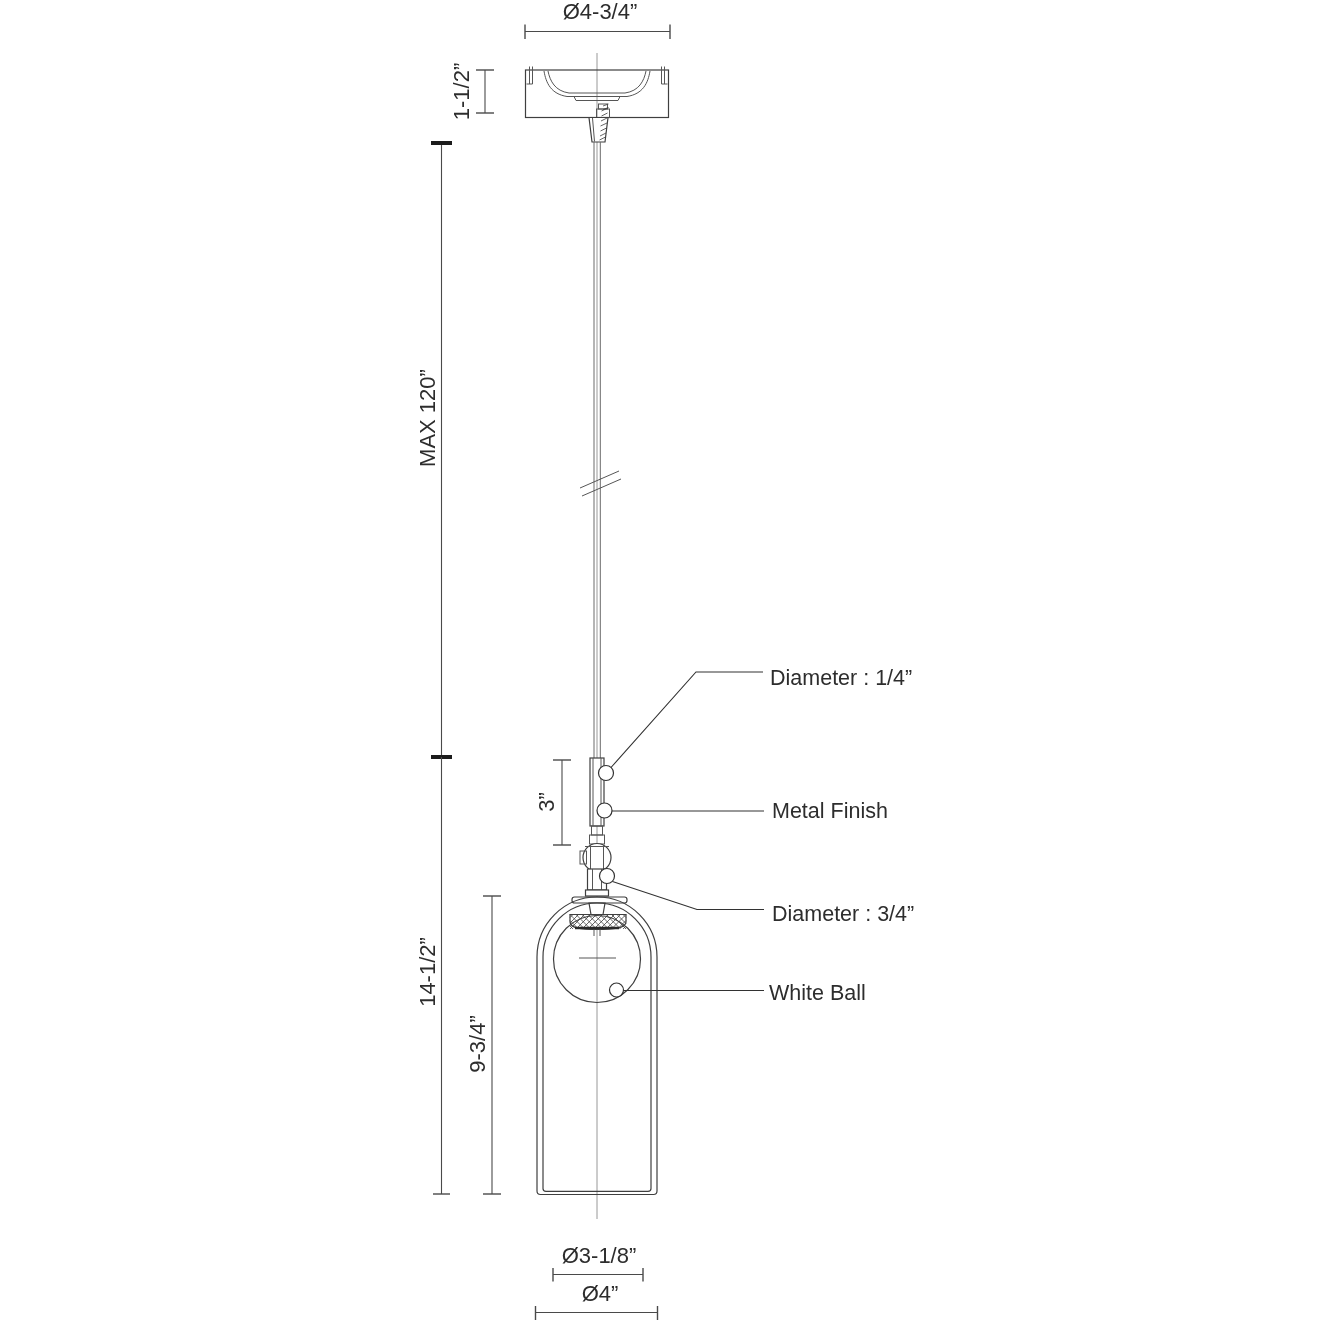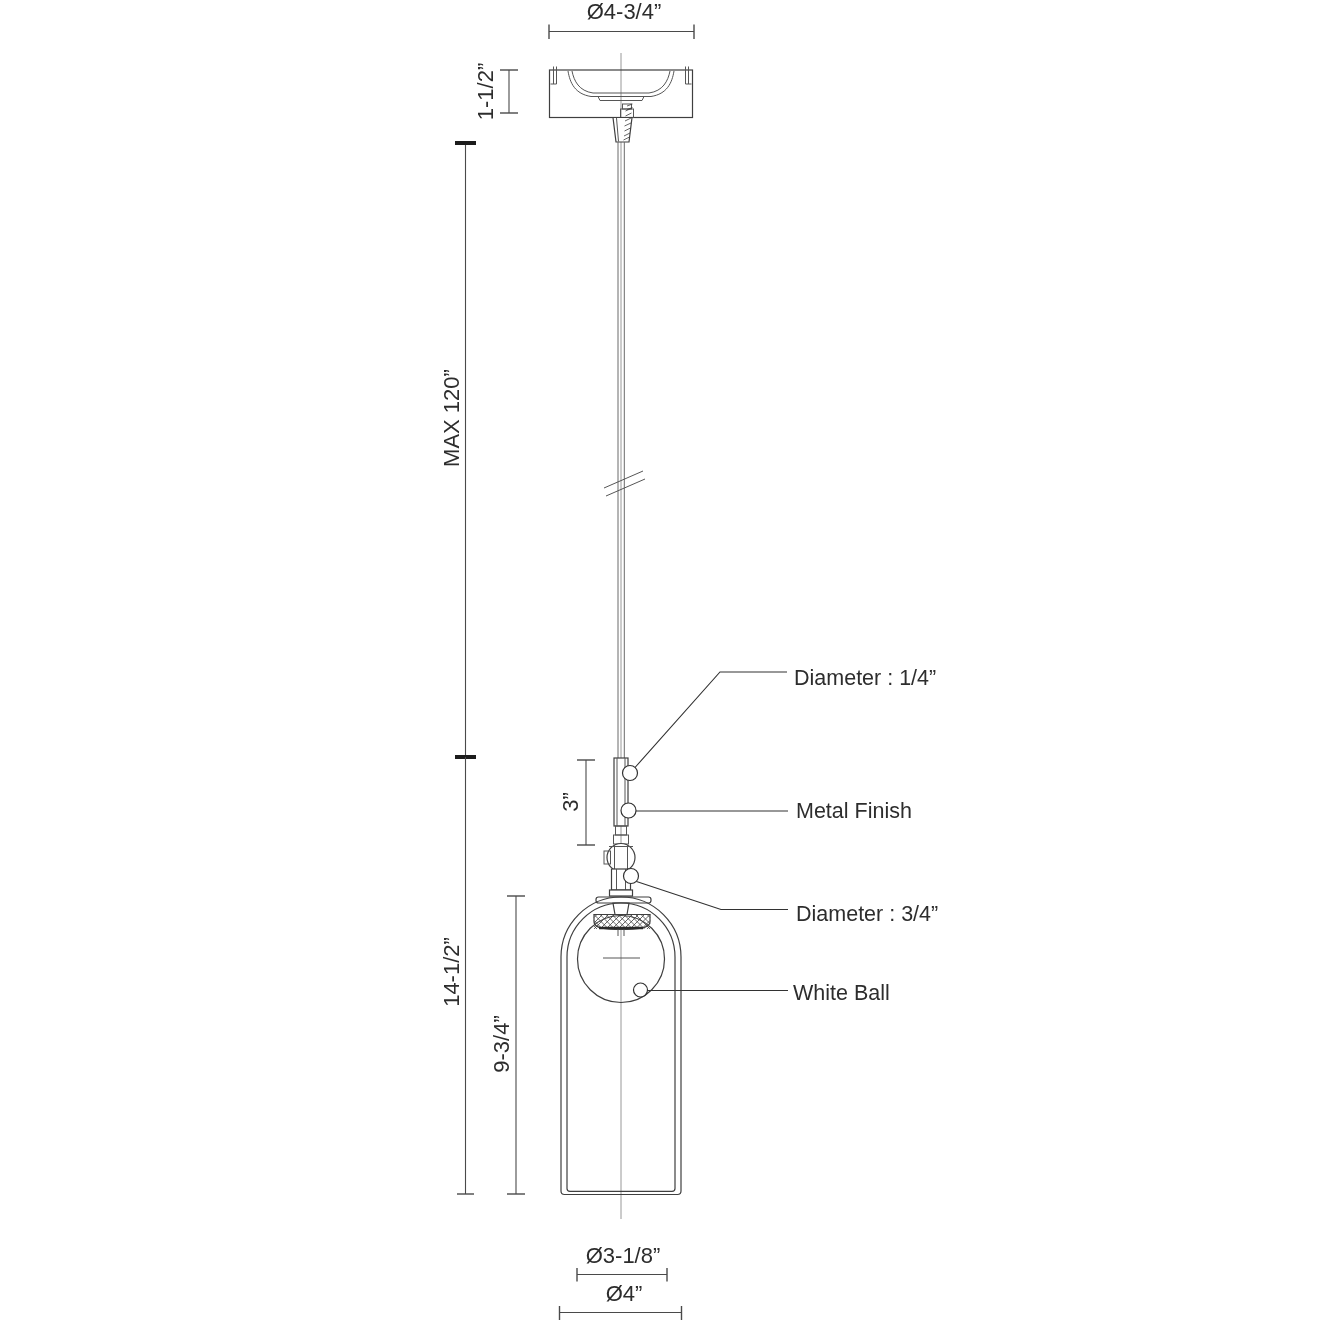--- a/index.html
+++ b/index.html
@@ -2,21 +2,20 @@
 <html><head>
 <meta charset="utf-8">
 <style>
   html,body{margin:0;padding:0;background:#ffffff;}
   .canvas{
     position:relative;
     width:1128px;height:1328px;
     background:#ffffff;
     overflow:hidden;
     font-family:"Liberation Sans", sans-serif;
-    padding-left:24px;
   }
   svg{display:block;}
   text{
     font-family:"Liberation Sans", sans-serif;
     fill:#2d2d2d;
   }
   .dim-text{font-size:22px;}
   .label-text{font-size:21.5px;}
   .outline{stroke:#3f3f3f;stroke-width:1.2;fill:none;}
   .outline-fill{stroke:#3f3f3f;stroke-width:1.2;fill:#ffffff;}

